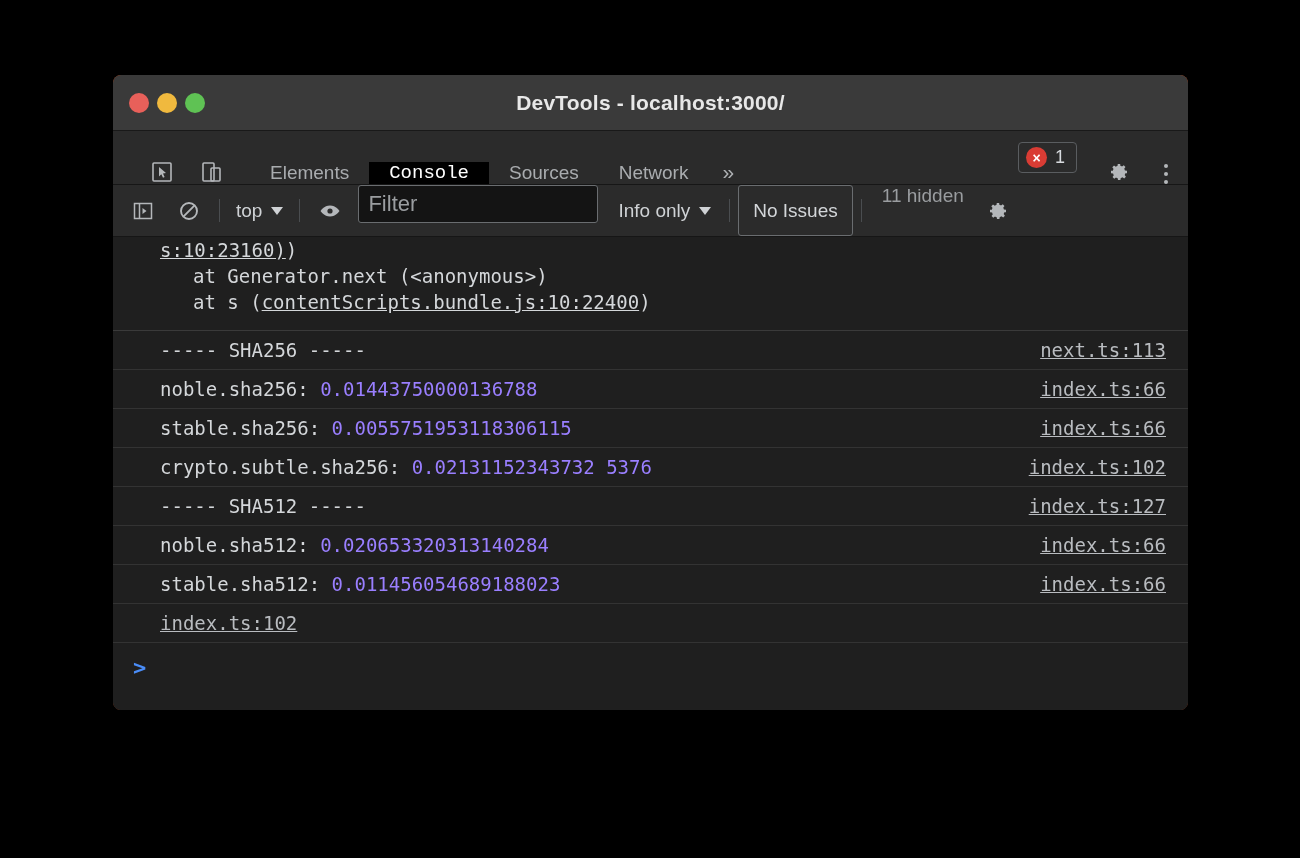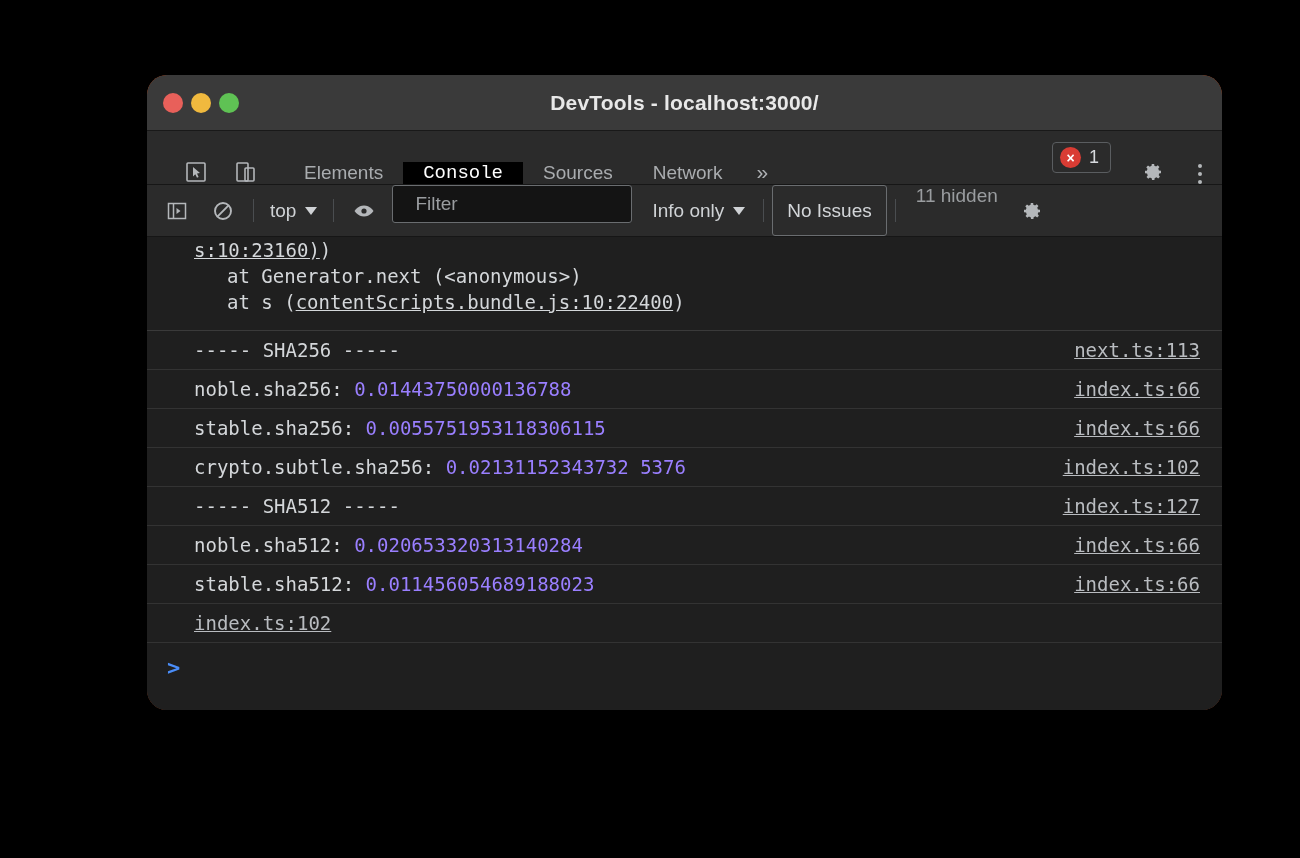--- a/index.html
+++ b/index.html
@@ -20,26 +20,25 @@
   }
 
   
   .window {
     position: absolute;
     left: 113px;
     top: 75px;
     width: 1075px;
     height: 635px;
     background: #c2410c;
-    border-radius: 20px;
+    border-radius: 8px;
     overflow: hidden;
     box-shadow: 0 10px 40px rgba(0,0,0,0.65);
     display: flex;
     flex-direction: column;
-    margin-left: 34px;
   }
 
   
   .titlebar {
     position: relative;
     height: 56px;
     flex: 0 0 56px;
     background: #3a3a3a;
     border-bottom: 1px solid #191919;
     display: flex;
@@ -169,22 +168,22 @@
     border-top: 8px solid #cfd2d5;
   }
   .filter-input {
     width: 240px;
     height: 38px;
     background: #141414;
     border: 1px solid #6a6d70;
     border-radius: 3px;
     color: #d7dade;
     font-family: "Liberation Sans", sans-serif;
-    font-size: 19px;
-    padding: 0 22px;
+    font-size: 22px;
+    padding: 0 9px;
     margin: 0 8px 0 4px;
   }
   .filter-input::placeholder { color: #9a9da0; }
 
   .level-select {
     display: flex; align-items: center; gap: 9px;
     color: #cfd2d5; font-size: 19px;
     padding: 0 10px;
   }
   .issues-btn {

